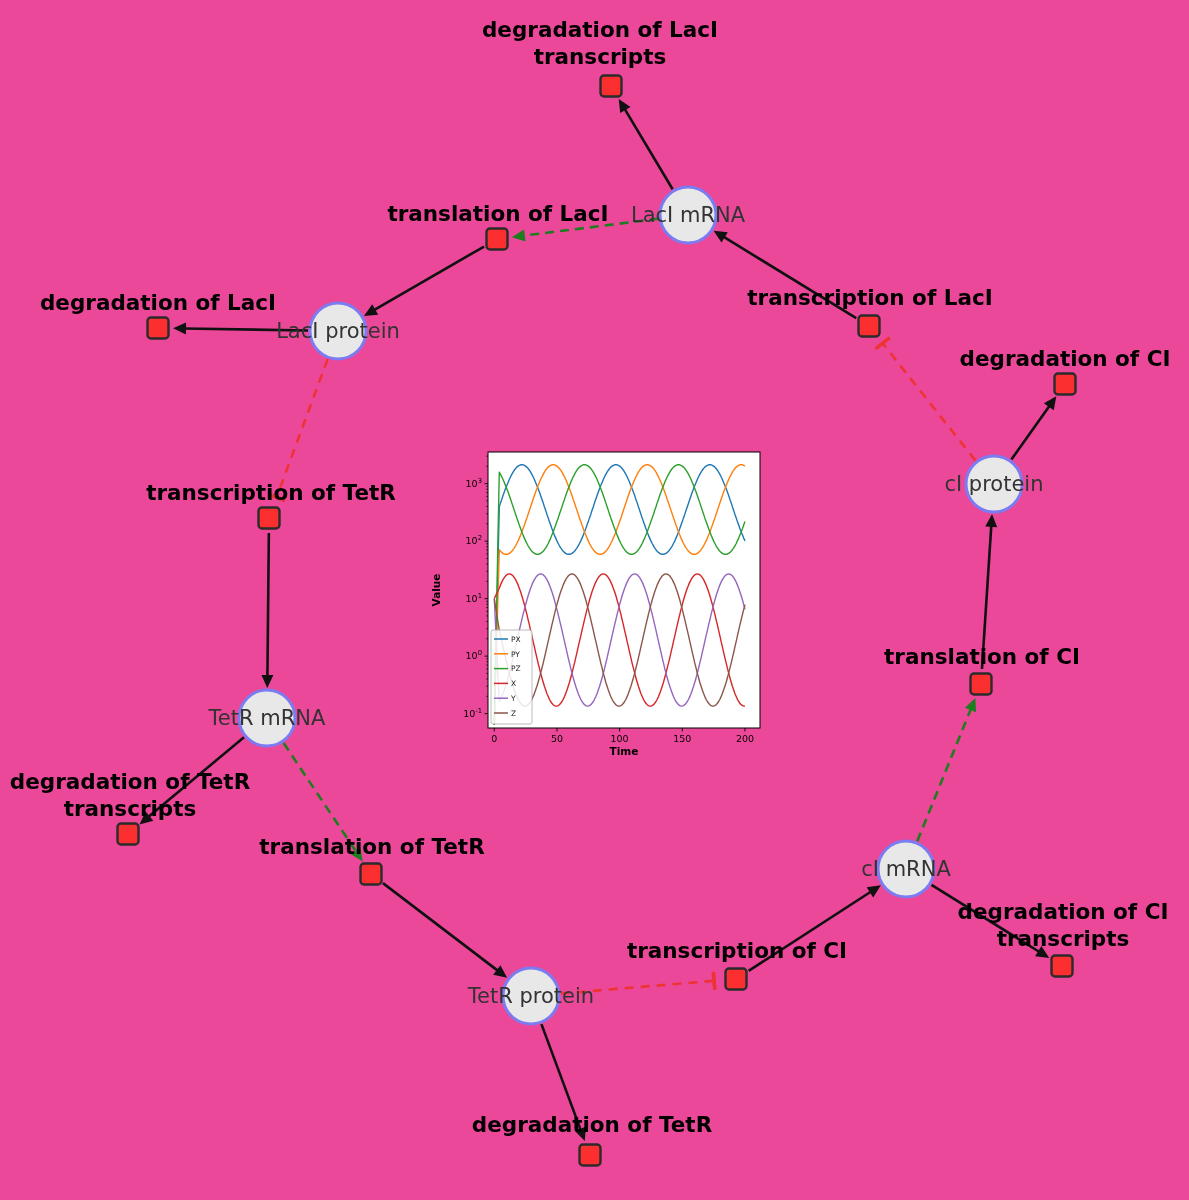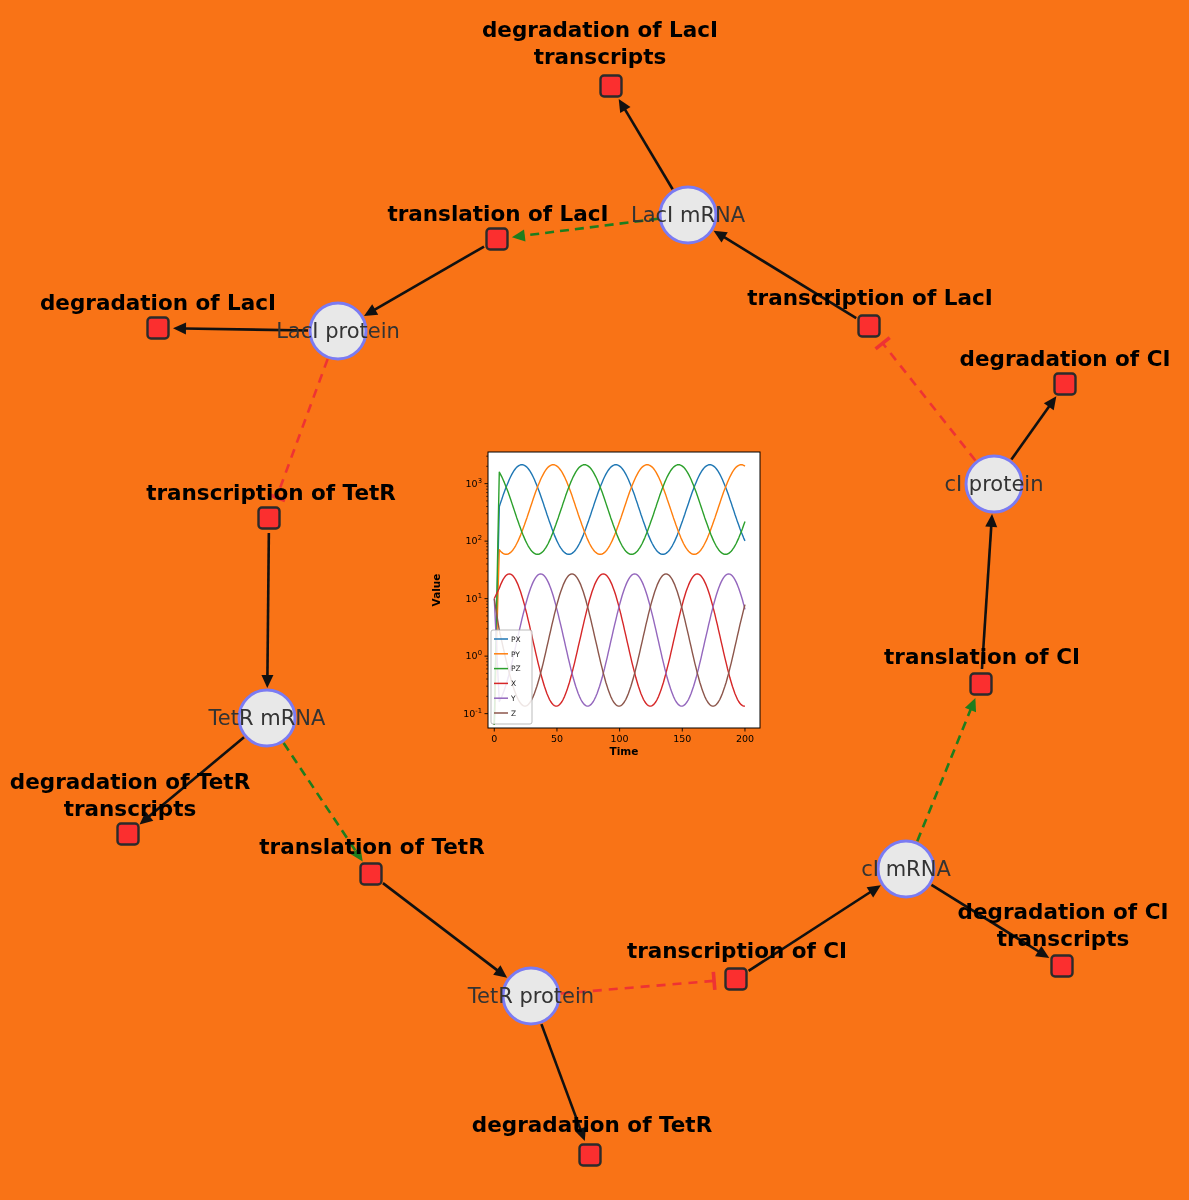--- a/index.html
+++ b/index.html
@@ -1,16 +1,16 @@
 <!DOCTYPE html>
 <html><head>
 <meta charset="utf-8">
 <style>
   html,body{margin:0;padding:0;background:#ffffff;}
-  .canvas{position:relative;width:1189px;height:1200px;background:#f97316;overflow:hidden;}
+  .canvas{position:relative;width:1189px;height:1200px;background:#ec4899;overflow:hidden;}
   svg{display:block;}
   svg text{font-family:"DejaVu Sans","Liberation Sans",sans-serif;}
 </style>
 </head>
 <body>
 
 <div class="canvas">
   <svg id="net" width="1189" height="1200" viewBox="0 0 1189 1200">
       <g>
         <line x1="672.6238998037821" y1="189.24003993101172" x2="624.3259535033887" y2="108.32529872645651" stroke="#111111" stroke-width="2.6"></line>

